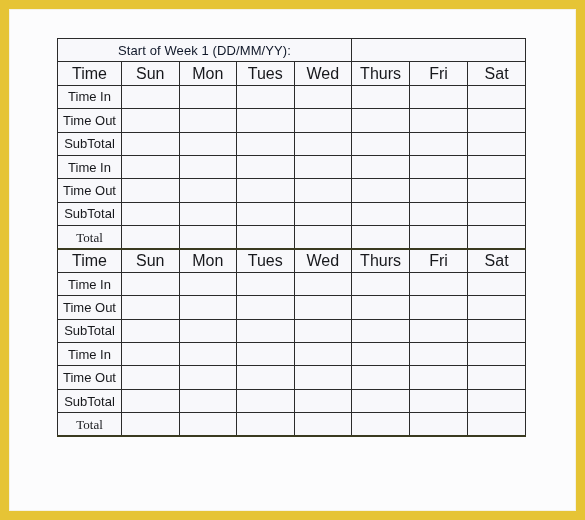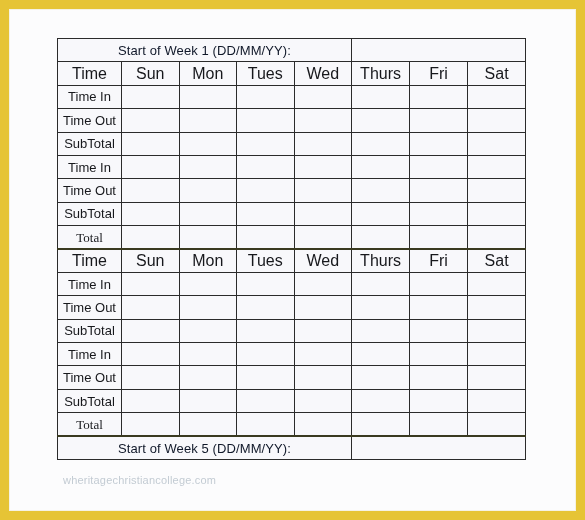--- a/index.html
+++ b/index.html
@@ -281,24 +281,19 @@
             <tr class="total-row">
               <td class="rowlabel total-label">Total</td>
               <td class="total-cell"></td>
               <td class="total-cell"></td>
               <td class="total-cell"></td>
               <td class="total-cell"></td>
               <td class="total-cell"></td>
               <td class="total-cell"></td>
               <td class="total-cell"></td>
             </tr>
-            <tr class="week-banner">
-              <td class="week-title" colspan="5">Start of Week 5 (DD/MM/YY):</td>
-              <td class="week-title-blank" colspan="3"></td>
-            </tr>
           </tbody>
       </table>
     </div>
 
-    <div id="watermark">wheritagechristiancollege.com</div>
 
   </div>
 </div>
 
 </body></html>

